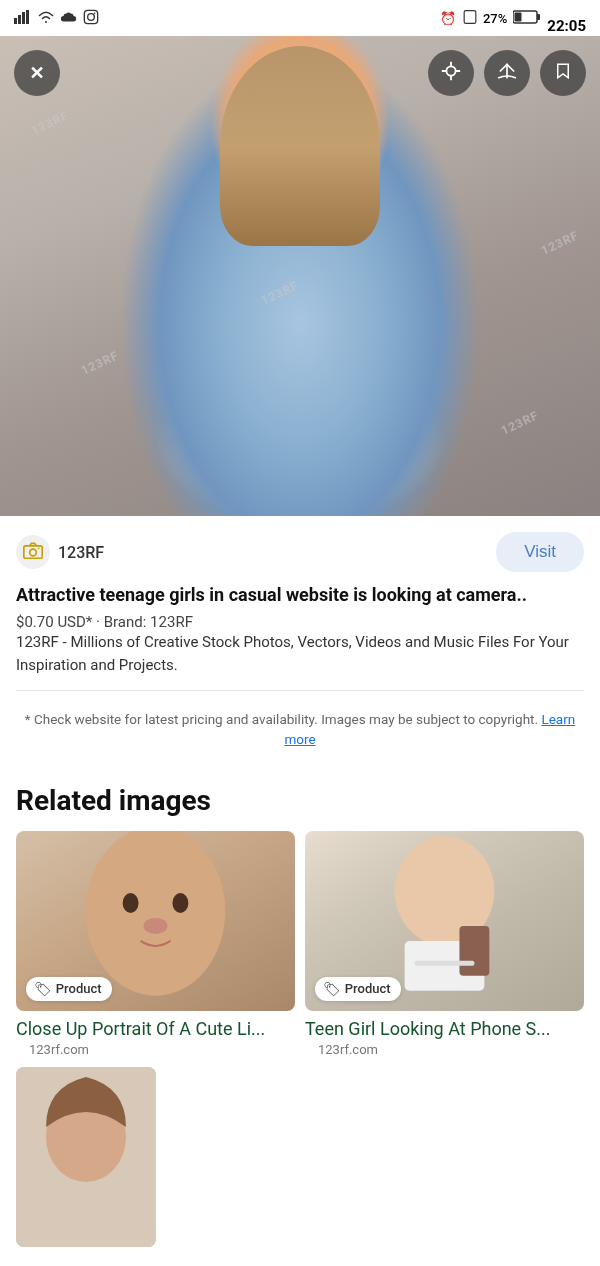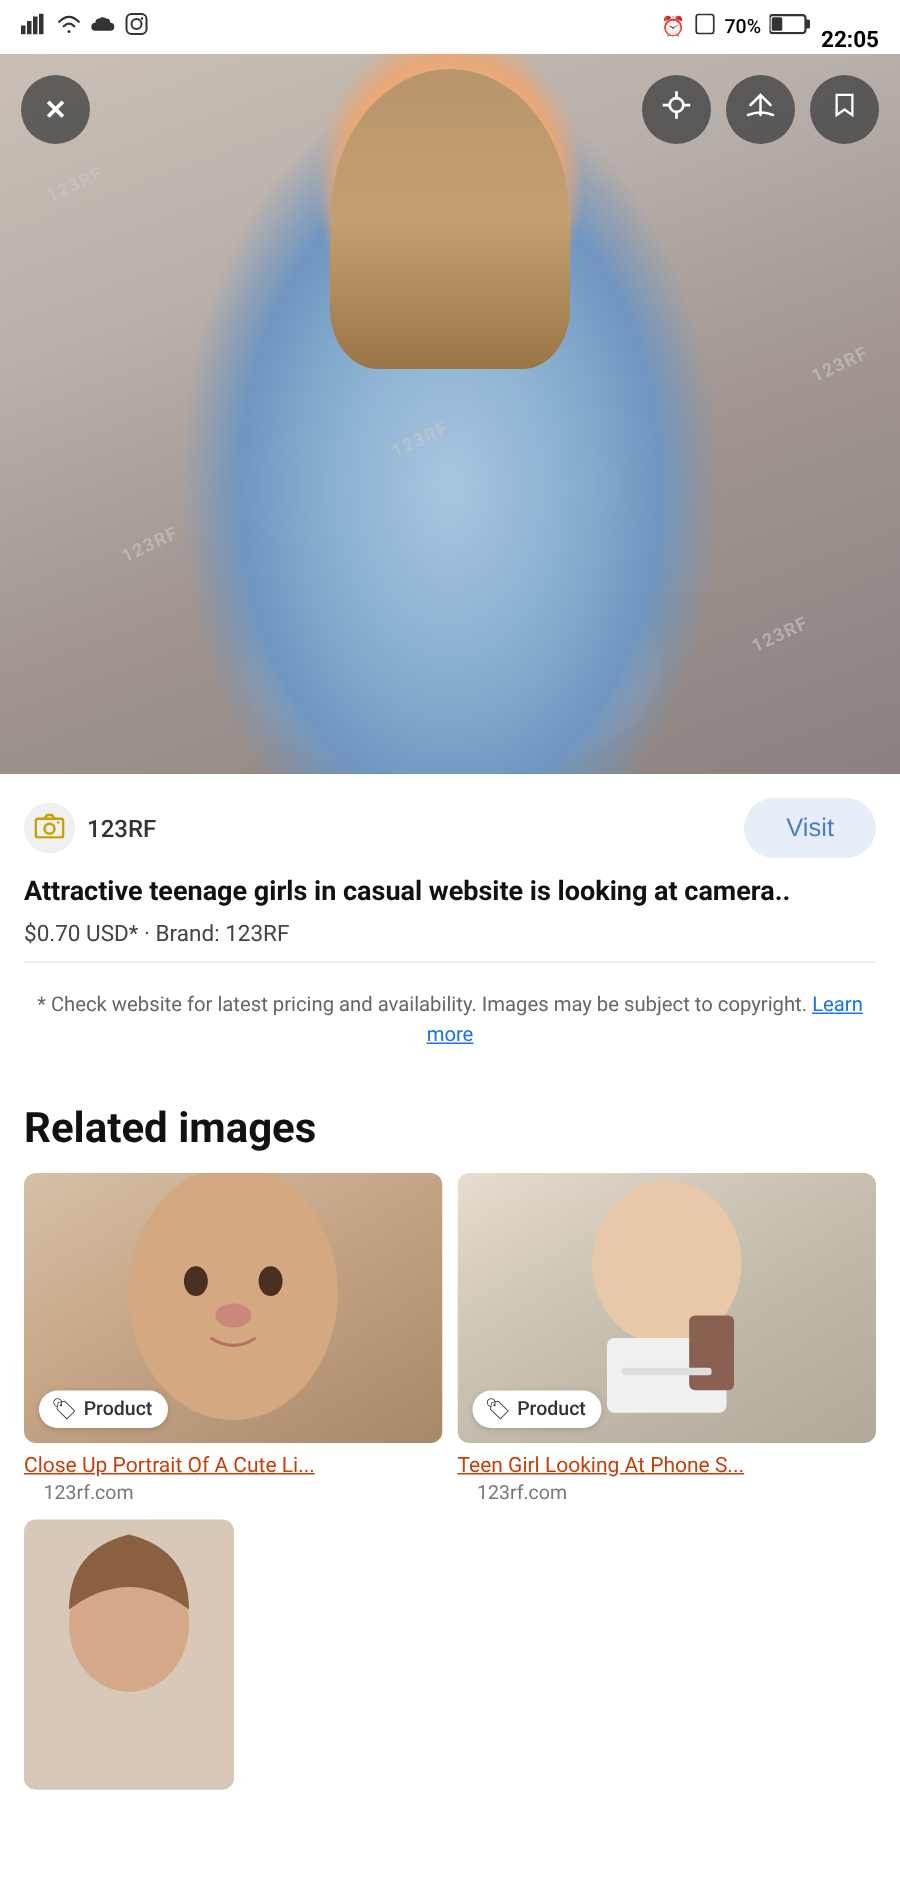--- a/index.html
+++ b/index.html
@@ -211,26 +211,25 @@
       gap: 4px;
       font-size: 13px;
       font-weight: 500;
       color: #333;
       box-shadow: 0 1px 4px rgba(0,0,0,0.15);
     }
     .tag-icon {
       font-size: 14px;
     }
     .related-caption {
-      font-size: 14px;
-      color: #c2410c;
+      font-size: 18px;
+      color: #14532d;
       margin-top: 6px;
       font-weight: 400;
       line-height: 1.3;
-      text-decoration: underline;
     }
     .related-source {
       font-size: 13px;
       color: #777;
       margin-top: 2px;
       margin-left: 13px;
     }
     .related-third {
       width: 140px;
       border-radius: 8px;
@@ -285,21 +284,21 @@
         </svg>
     </span>
   </div>
   <div class="status-right">
     <span>⏰</span>
     <span>
       <svg width="14" height="14" viewBox="0 0 24 24">
           <rect x="2" y="1" width="20" height="22" rx="3" fill="none" stroke="#333" stroke-width="2"></rect>
         </svg>
     </span>
-    <span>70%</span>
+    <span>27%</span>
     <span>
       <svg width="28" height="14" viewBox="0 0 28 14">
           <rect x="0" y="1" width="24" height="12" rx="2" fill="none" stroke="#333" stroke-width="1.5"></rect>
           <rect x="24" y="4" width="3" height="6" rx="1" fill="#333"></rect>
           <rect x="1.5" y="2.5" width="7" height="9" rx="1" fill="#333"></rect>
         </svg>
     </span>
     <span style="font-weight:700; font-size:15px;margin-top:16px;">22:05</span>
   </div>
 </div>
@@ -367,20 +366,21 @@
   </div>
 
   <div class="title-text">Attractive teenage girls in casual website is looking at camera..</div>
 
   <div class="price-brand">
     <span>$0.70 USD*</span>
     <span> · </span>
     <span>Brand: 123RF</span>
   </div>
 
+  <div class="description">123RF - Millions of Creative Stock Photos, Vectors, Videos and Music Files For Your Inspiration and Projects.</div>
 
   <div class="divider"></div>
 
   <div class="disclaimer">
     <span>* Check website for latest pricing and availability. Images may be subject to copyright.</span>
     <span> </span>
     <a class="learn-more" href="#">Learn more</a>
   </div>
 </div>
 

